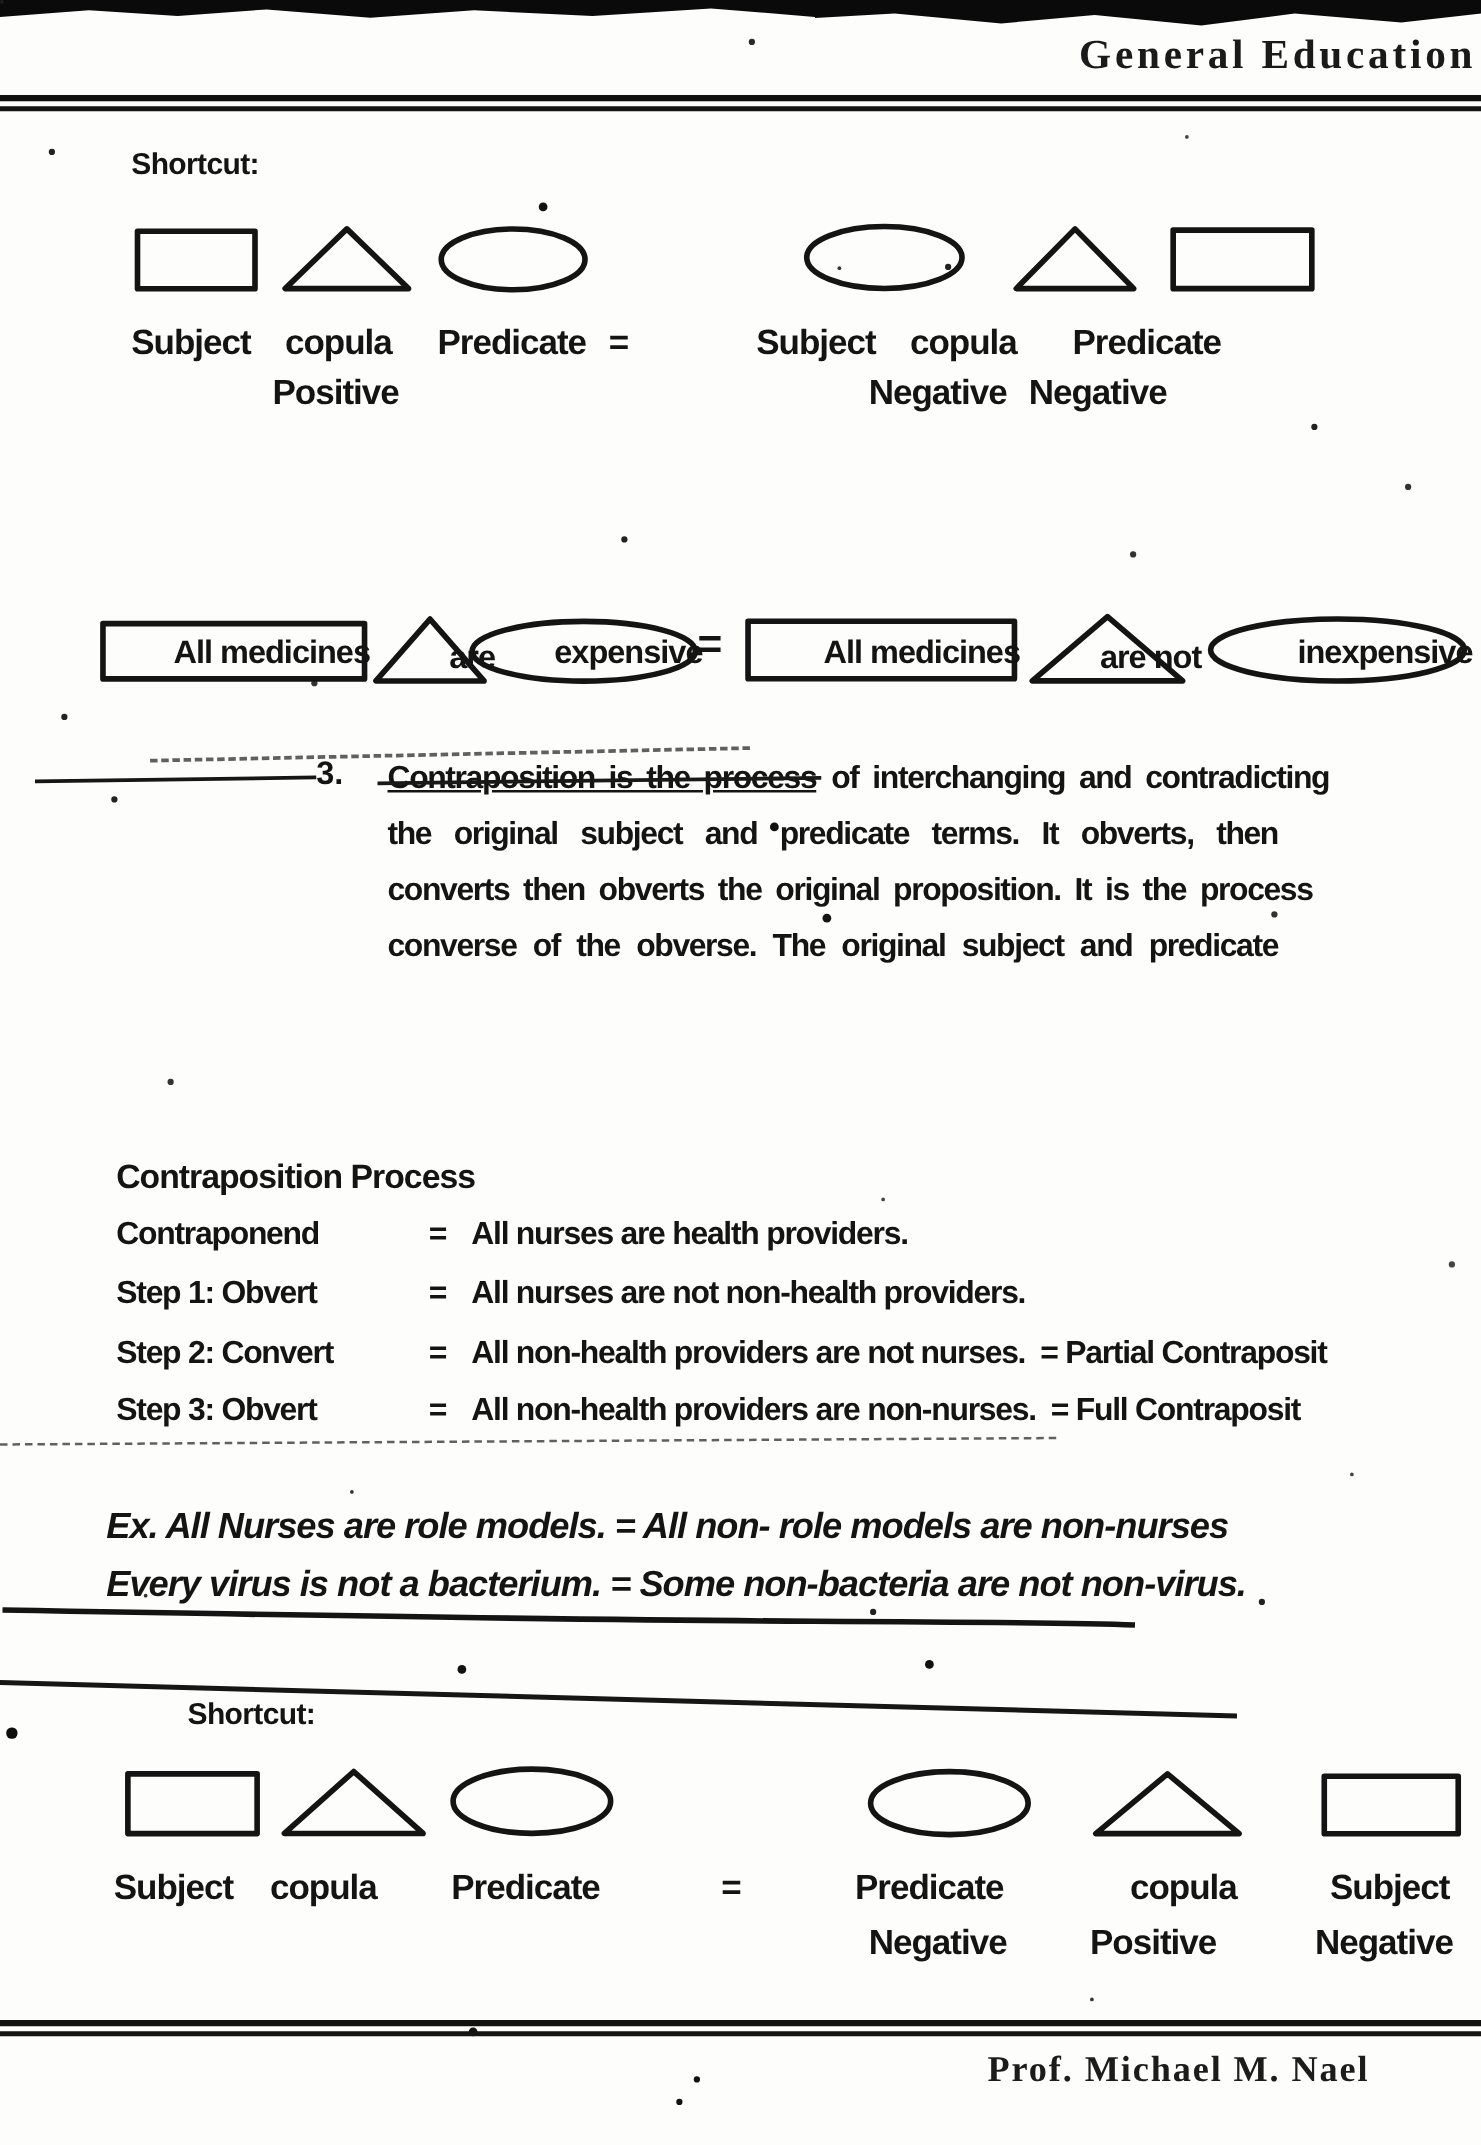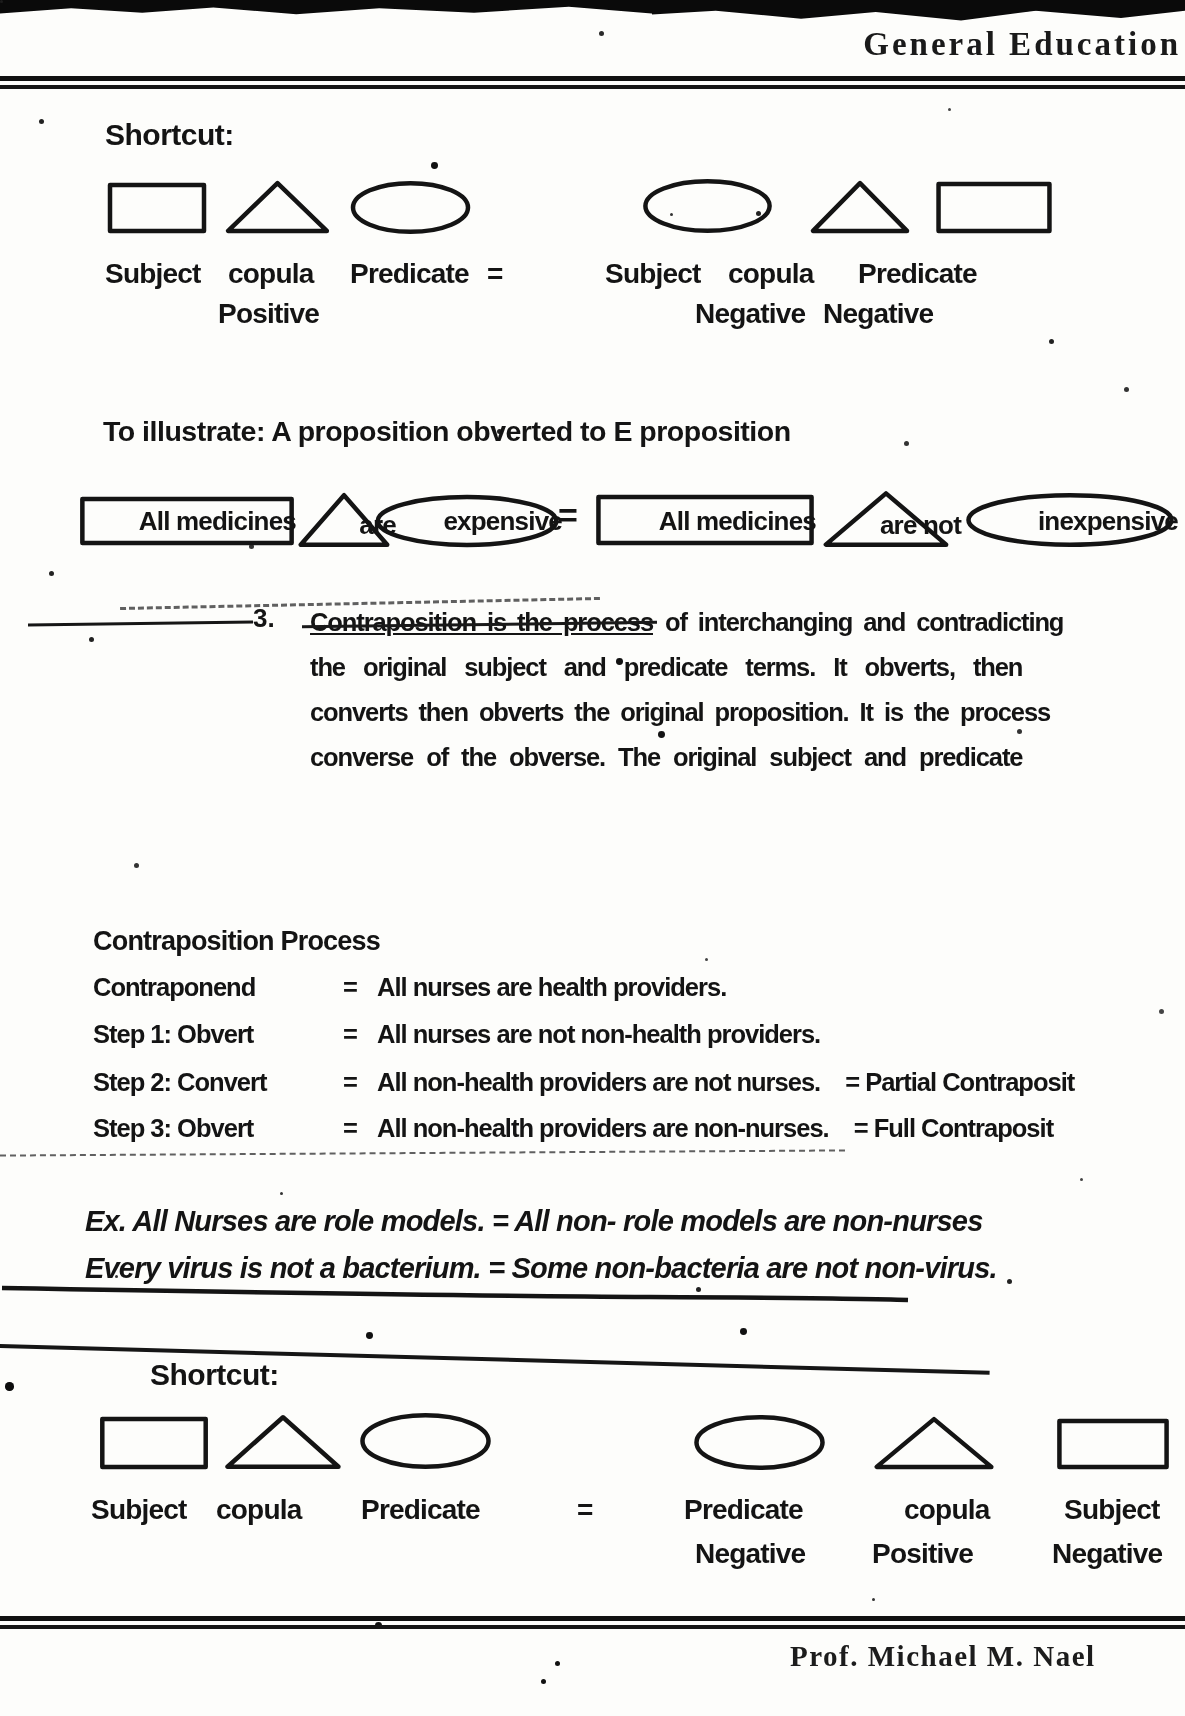--- a/index.html
+++ b/index.html
@@ -37,21 +37,21 @@
       1125px 388px 0 1px #333, 948px 108px 0 0 #444, 250px 545px 0 1px #333,
       1160px 1010px 0 1px #444, 115px 1275px 0 0 #333, 1018px 730px 0 1px #333,
       660px 733px 0 2px #141414;
   }
   .stray-line{position:absolute;background:#161616;}
   .dash-line{position:absolute;border-top:3px dashed #3a3a3a;opacity:.8;}
   
   .serif{font-family:"Liberation Serif",serif;}
   .hdr{position:absolute;top:26px;right:4px;font-size:33px;letter-spacing:3px;color:#1a1a1a;font-weight:bold;}
   .footer-sig{position:absolute;top:1640px;left:790px;font-size:29px;letter-spacing:1.5px;color:#1c1c1c;font-weight:bold;}
-  .sec-label{position:absolute;font-size:30px;font-weight:bold;letter-spacing:-0.5px;}
+  .sec-label{position:absolute;font-size:24px;font-weight:bold;letter-spacing:-0.5px;}
   .lbl{position:absolute;font-size:28px;font-weight:bold;letter-spacing:-0.8px;white-space:nowrap;}
   .title{position:absolute;left:103px;top:415px;font-size:28.5px;font-weight:bold;letter-spacing:-0.5px;white-space:nowrap;}
   .shape{position:absolute;overflow:visible;}
   .shape *{fill:none;stroke:#141414;stroke-width:4.5;stroke-linejoin:round;}
   .extext{position:absolute;font-size:26px;font-weight:bold;letter-spacing:-0.8px;text-align:right;white-space:nowrap;}
   .exeq{position:absolute;left:558px;top:496px;font-size:34px;font-weight:bold;}
   
   .p3num{position:absolute;left:253px;top:603px;font-size:26px;font-weight:bold;}
   .p3{position:absolute;left:310px;top:600px;}
   .p3line{height:45px;line-height:45px;white-space:nowrap;font-size:25.5px;font-weight:bold;letter-spacing:-1.1px;}
@@ -61,21 +61,21 @@
   .p3line:nth-child(4){word-spacing:7px;}
   .p3line:nth-child(5){word-spacing:12px;margin-top:13px;}
   .p3line:nth-child(6){word-spacing:9px;}
   .struck{position:relative;margin-right:12px;text-decoration:underline;}
   .struck::after{content:'';position:absolute;left:-8px;right:-4px;top:52%;height:3px;background:#191919;transform:rotate(-0.7deg);}
   
   .proc-title{position:absolute;left:93px;top:926px;font-size:27px;font-weight:bold;letter-spacing:-0.8px;}
   .proc-row{position:absolute;left:93px;display:flex;align-items:baseline;font-size:25.5px;font-weight:bold;letter-spacing:-1px;white-space:nowrap;}
   .proc-label{display:inline-block;width:250px;}
   .proc-eq{display:inline-block;width:34px;}
-  .proc-result{margin-left:25px;}
+  .proc-result{margin-left:12px;}
   
   .exline{position:absolute;left:85px;font-size:29px;font-weight:bold;font-style:italic;letter-spacing:-0.8px;white-space:nowrap;}
 </style>
 </head>
 <body>
 
 <div class="page">
 
   <div class="topbar"></div>
   <div class="topbar-right"></div>
@@ -112,21 +112,20 @@
   <span class="lbl" style="left:228px;top:258px">copula</span>
   <span class="lbl" style="left:350px;top:258px">Predicate</span>
   <span class="lbl" style="left:487px;top:258px">=</span>
   <span class="lbl" style="left:605px;top:258px">Subject</span>
   <span class="lbl" style="left:728px;top:258px">copula</span>
   <span class="lbl" style="left:858px;top:258px">Predicate</span>
   <span class="lbl" style="left:218px;top:298px">Positive</span>
   <span class="lbl" style="left:695px;top:298px">Negative</span>
   <span class="lbl" style="left:823px;top:298px">Negative</span>
 
-  <div class="title">To illustrate: A proposition obverted to E proposition</div>
 
   <svg class="shape" style="left:78px;top:496px;width:218px;height:50px" viewBox="0 0 100 52" preserveAspectRatio="none">
       <rect x="2" y="3" width="96" height="46" vector-effect="non-scaling-stroke" stroke-width="6"></rect>
     </svg>
   <svg class="shape" style="left:298px;top:492px;width:92px;height:56px" viewBox="0 0 100 52" preserveAspectRatio="none">
       <polygon points="50,3 3,49 97,49" vector-effect="non-scaling-stroke"></polygon>
     </svg>
   <svg class="shape" style="left:372px;top:494px;width:190px;height:54px" viewBox="0 0 100 52" preserveAspectRatio="none">
       <ellipse cx="50" cy="26" rx="47" ry="23" vector-effect="non-scaling-stroke"></ellipse>
     </svg>

